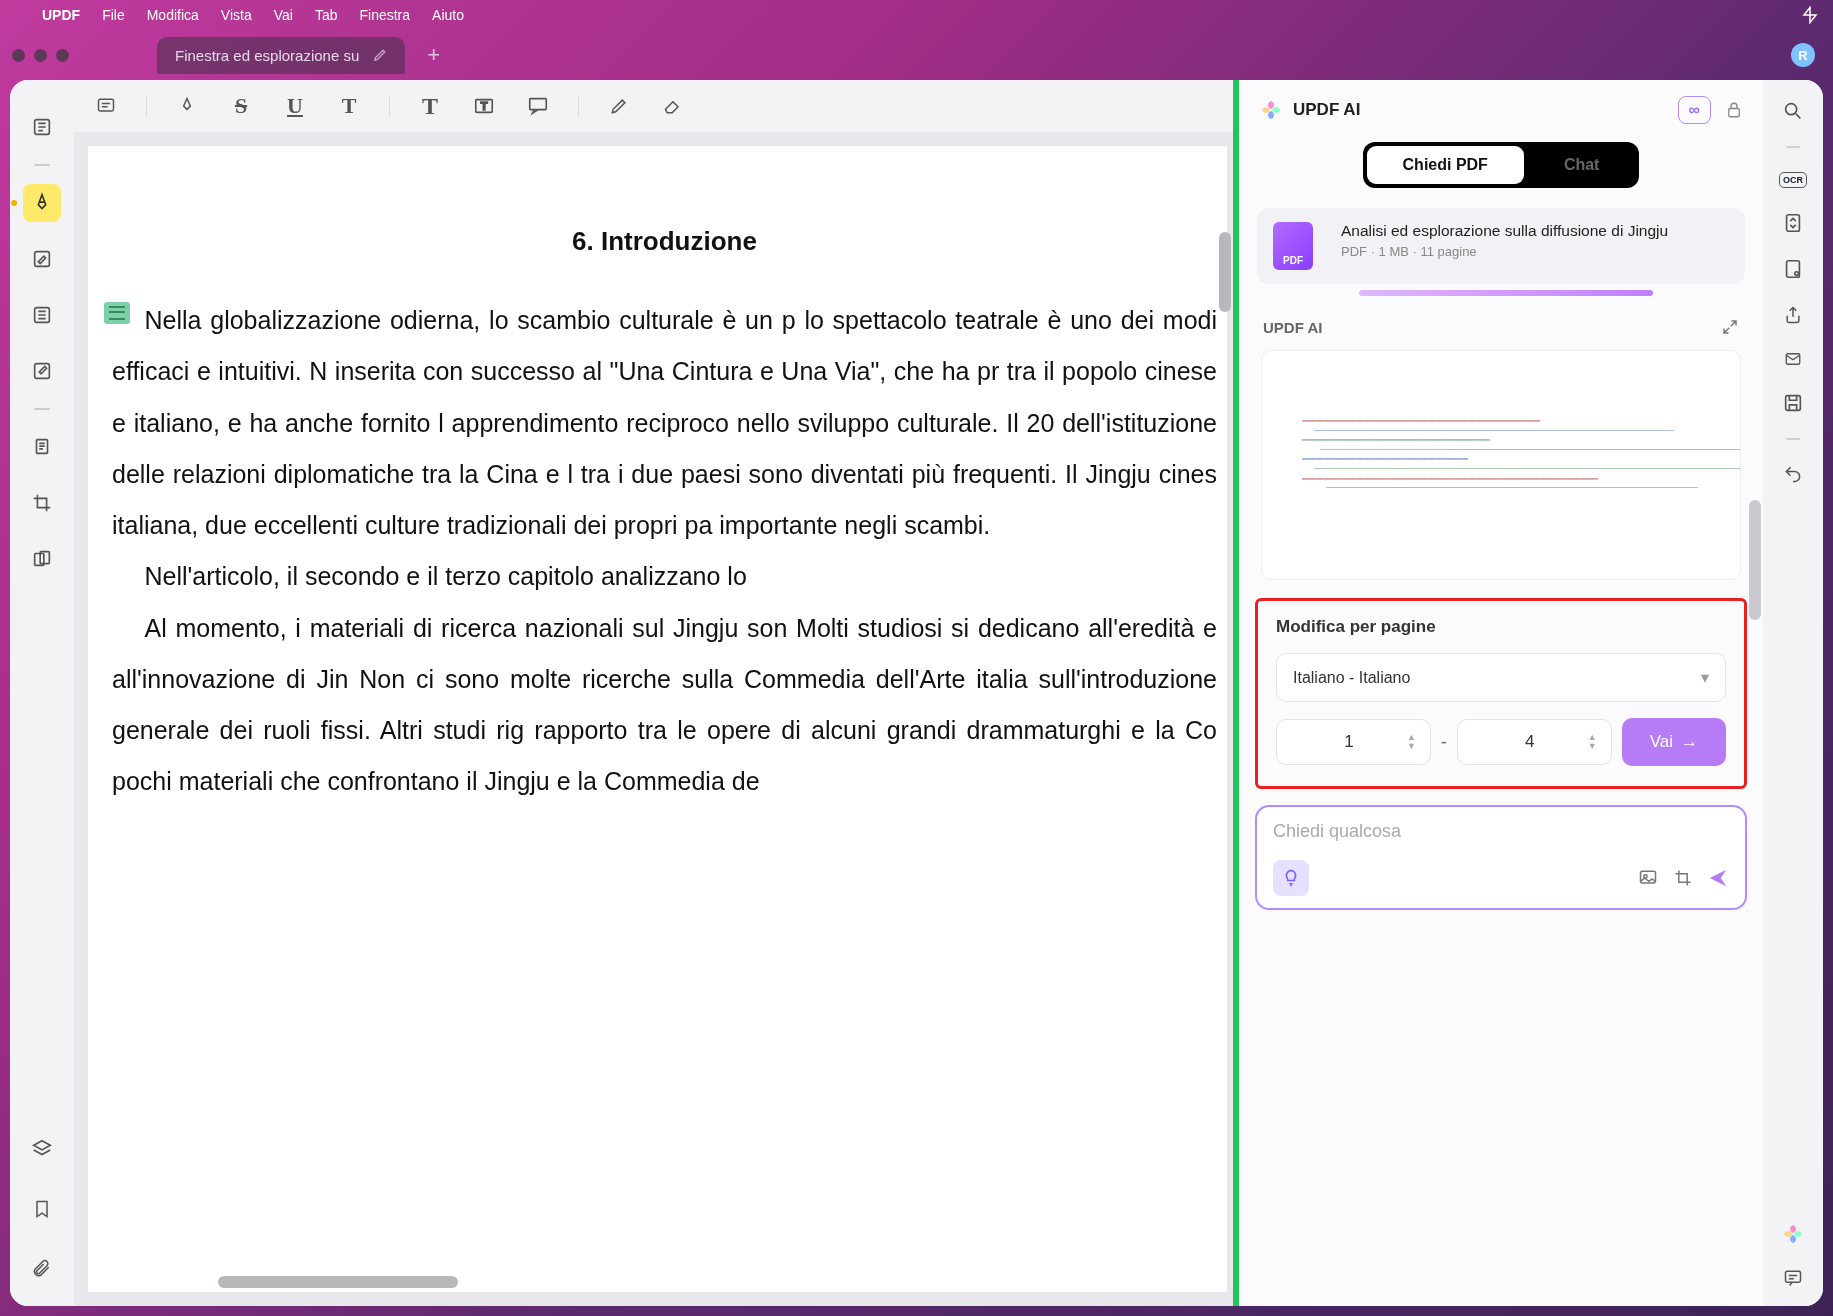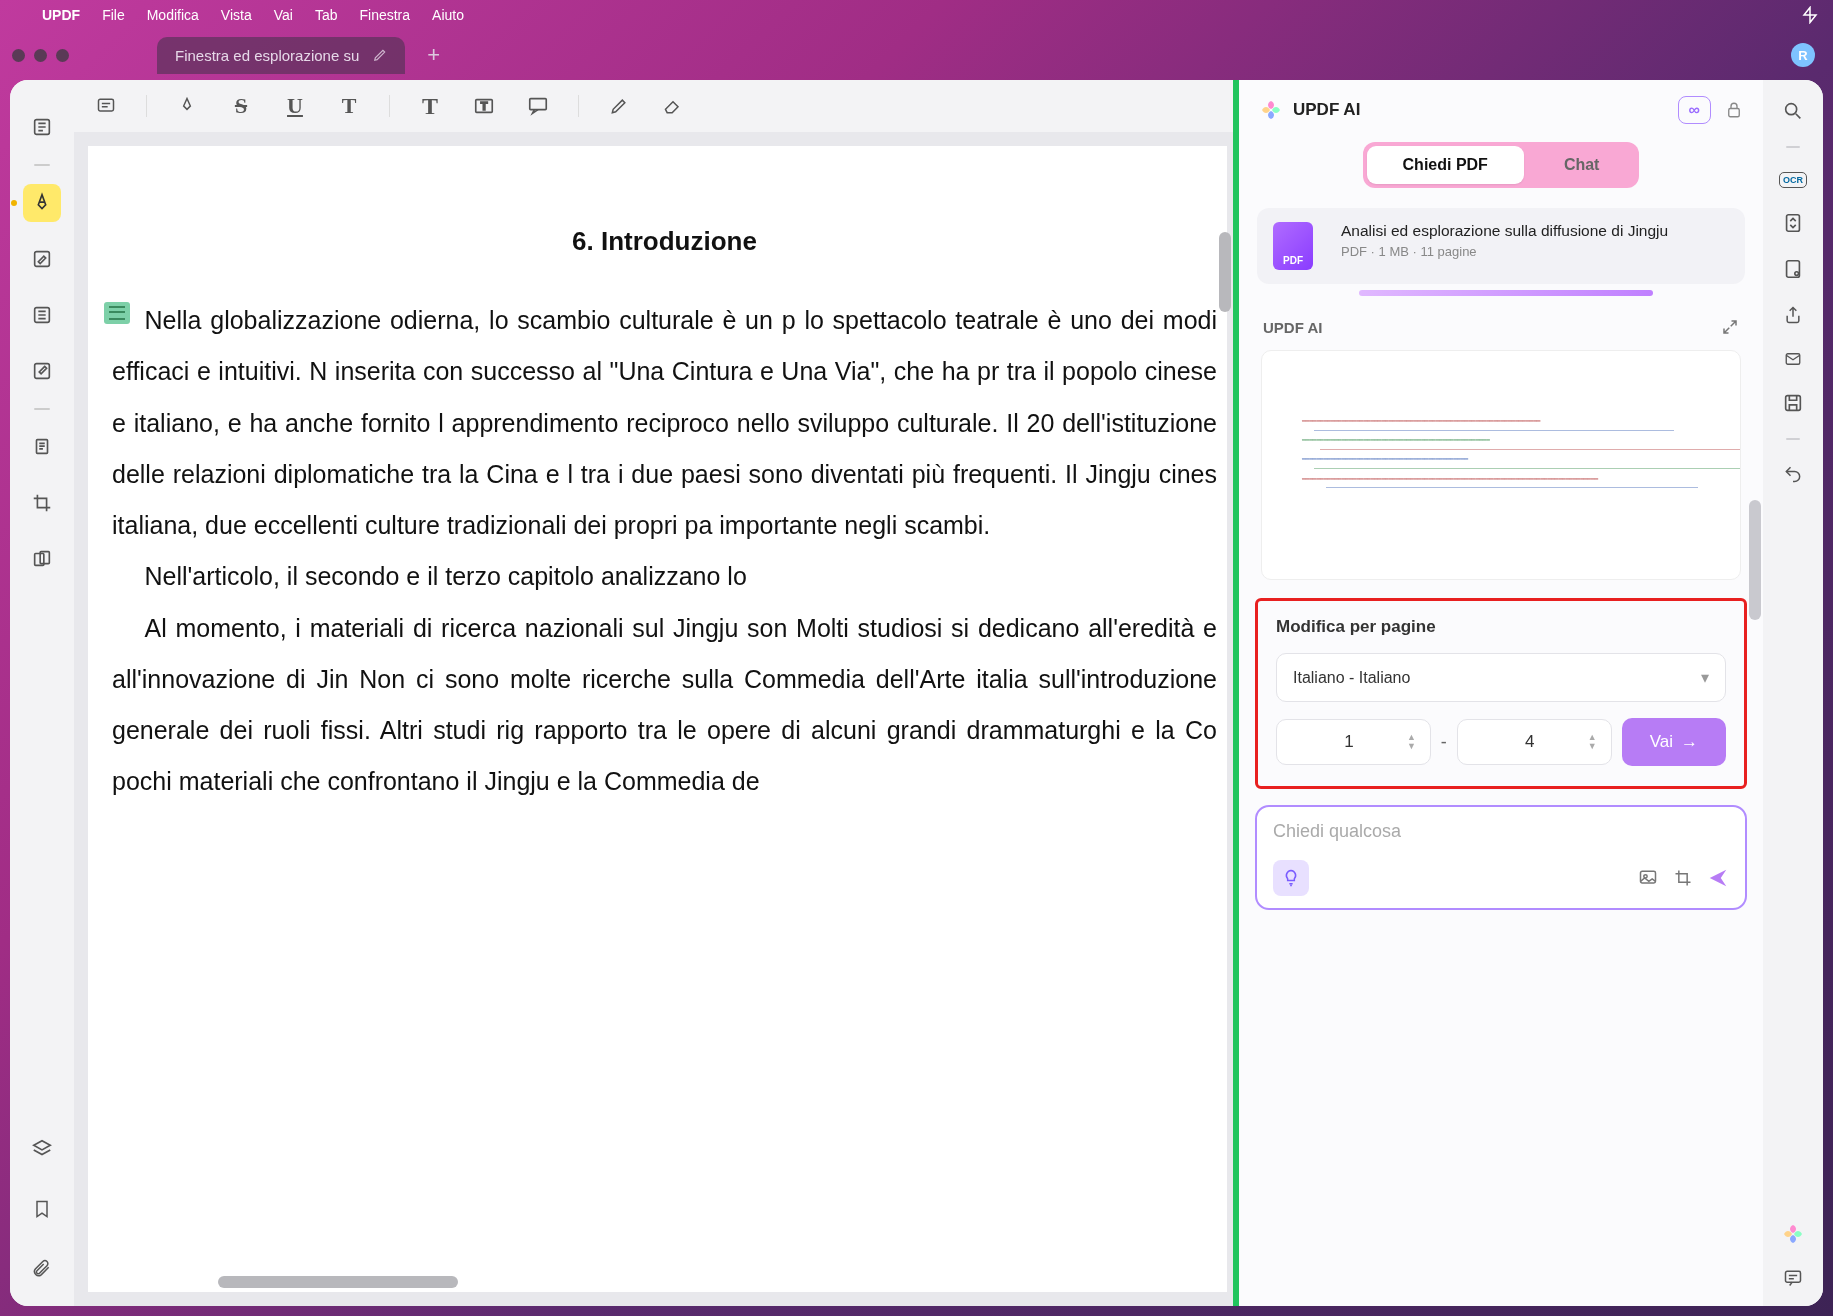--- a/index.html
+++ b/index.html
@@ -49,21 +49,21 @@
 .page-scrollbar-h { position:absolute; bottom:4px; left:130px; width:240px; height:12px; background:#b8b8bc; border-radius:6px; }
 
 
 .aipanel { width: 530px; background: #fbfbfd; display: flex; flex-direction: column; border-left: 6px solid #22c55e; position: relative; }
 .ai-head { display: flex; align-items: center; padding: 16px 20px 12px 20px; gap: 10px; }
 .ai-logo { width: 24px; height: 24px; }
 .ai-title { font-size: 17px; font-weight: 700; color: #222; }
 .ai-head-right { margin-left: auto; display: flex; gap: 14px; align-items: center; }
 .infinity-badge { border:1.5px solid #b18cff; border-radius:8px; padding:4px 10px; color:#9a6cff; font-weight:700; }
 .ai-tabs { display:flex; justify-content:center; padding:6px 20px 14px; }
-.ai-tabseg { background:#f9a8d4; border-radius:12px; padding:4px; display:flex; gap:4px; }
+.ai-tabseg { background:#000000; border-radius:12px; padding:4px; display:flex; gap:4px; }
 .ai-tabseg button { border:none; padding:10px 36px; border-radius:9px; font-size:16px; font-weight:600; color:#666; background:transparent; cursor:pointer; }
 .ai-tabseg button.sel { background:#fff; color:#111; box-shadow:0 1px 2px rgba(0,0,0,.08); }
 .docchip { margin: 6px 18px 4px; background:#f2f2f6; border-radius:12px; padding:14px 16px; display:flex; gap:28px; align-items:flex-start; }
 .pdf-ico { width:40px; height:48px; border-radius:6px; background:linear-gradient(135deg,#b06cff,#8a3cff); position:relative; }
 .pdf-ico::after{ content:'PDF'; position:absolute; bottom:4px; left:0; right:0; text-align:center; color:#fff; font-size:10px; font-weight:700;}
 .docchip .t1 { font-size:15.5px; color:#222; font-weight:500; }
 .docchip .t2 { font-size:13px; color:#888; margin-top:4px; }
 .progressbar { height:6px; margin:2px 110px 0 120px; border-radius:4px; background:linear-gradient(90deg,#e0b8ff,#c080ff); }
 .ai-section-label { padding: 22px 24px 8px; color:#666; font-size:15px; font-weight:600; display:flex; align-items:center; }
 .ai-section-label .expand { margin-left:auto; color:#777; }
@@ -88,21 +88,21 @@
 .ask-box input::placeholder { color:#aaa; }
 .ask-icons { display:flex; align-items:center; margin-top:18px; gap:14px; }
 .light-btn { width:36px; height:36px; border-radius:8px; background:#e8e0ff; display:flex; align-items:center; justify-content:center; color:#7a5cff; }
 .ask-icons .spacer { flex:1; }
 .ask-icons .sico { color:#777; }
 .send-btn { color:#b77cf5; }
 
 .panel-scroll { position:absolute; right:2px; top:420px; width:12px; height:120px; background:#c9c9cf; border-radius:6px; }
 
 
-.rightrail { width: 60px; background:#f3f3f5; display:flex; flex-direction:column; align-items:center; padding-top:20px; gap:24px; color:#0369a1;}
+.rightrail { width: 60px; background:#f3f3f5; display:flex; flex-direction:column; align-items:center; padding-top:20px; gap:24px; color:#0f172a;}
 .rightrail .rr-dash { width:14px; height:2px; background:#d0d0d4; border-radius:1px;}
 .rightrail .bot { margin-top:auto; margin-bottom:18px; display:flex; flex-direction:column; gap:22px; align-items:center;}
 .ocr-badge { border:1.5px solid #555; border-radius:5px; font-size:9px; font-weight:700; padding:2px 3px; }
 
 svg { display:block; }
 </style>
 </head>
 <body>
 
 <div class="menubar">

